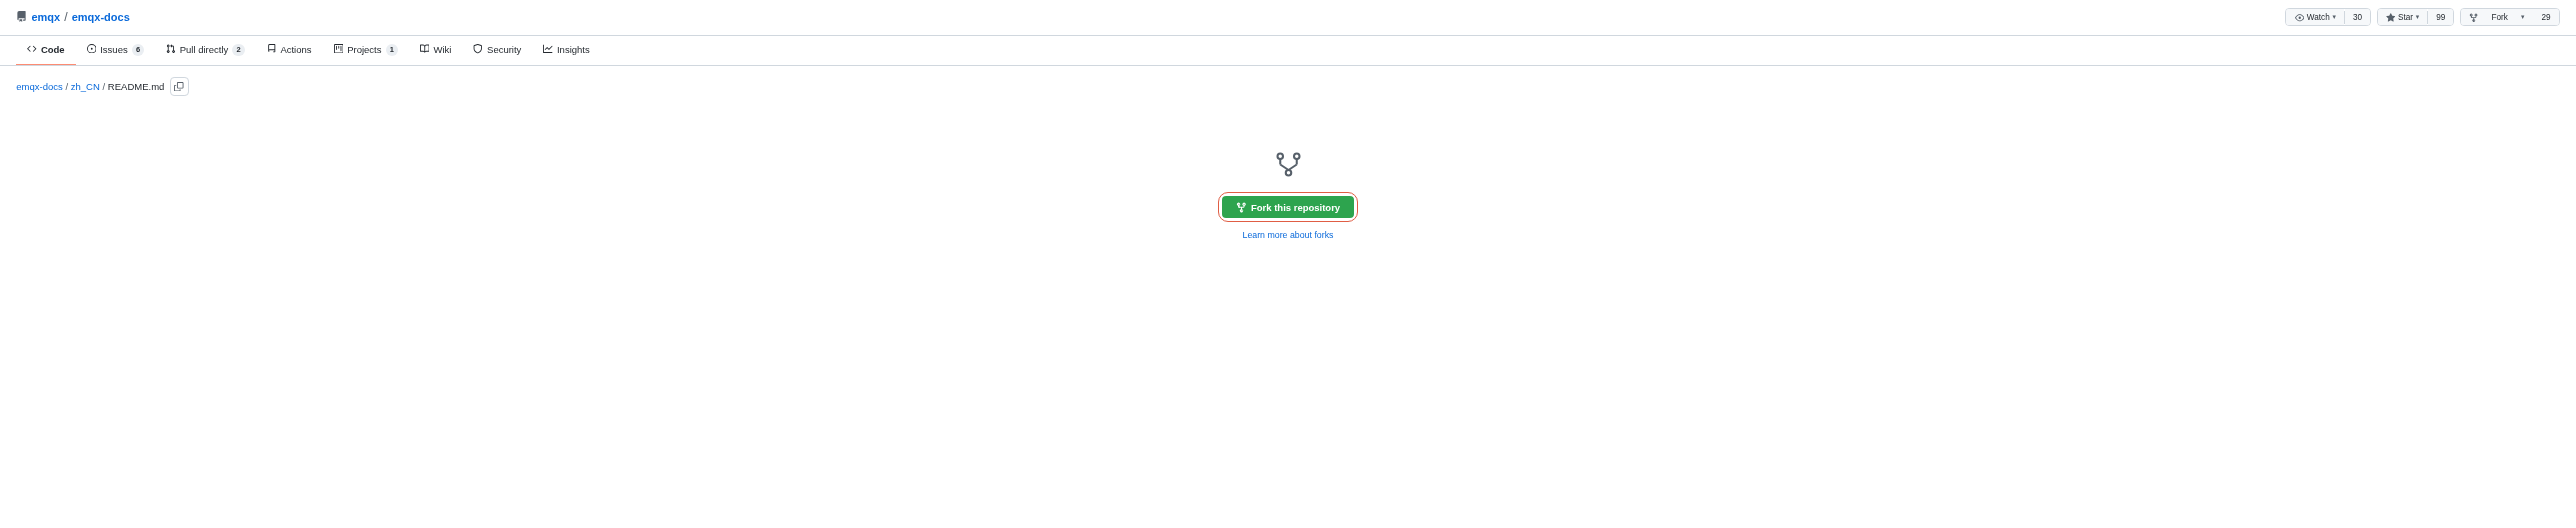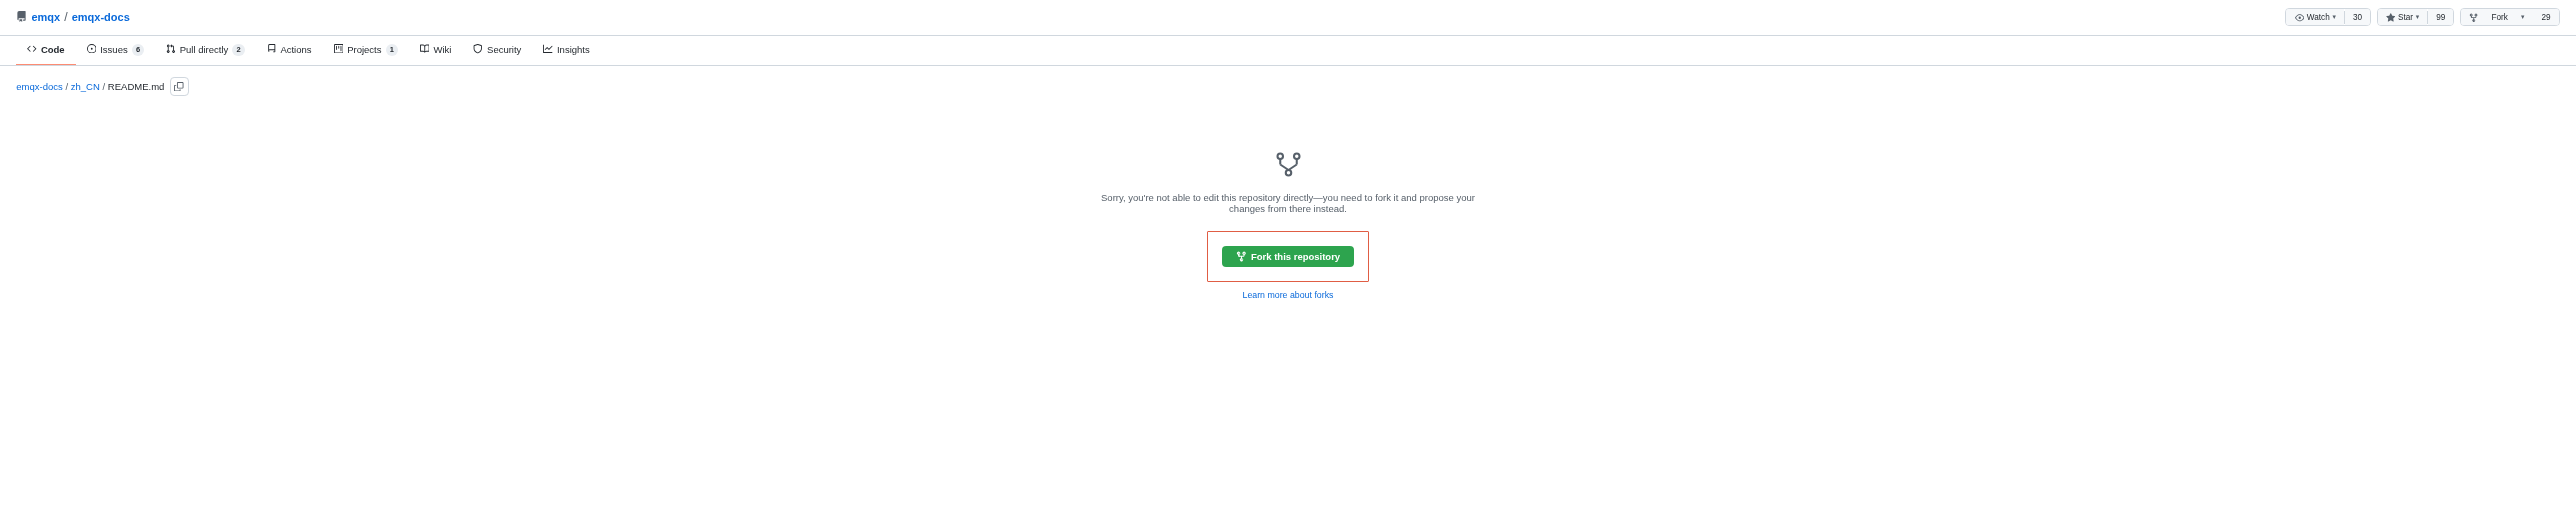--- a/index.html
+++ b/index.html
@@ -147,22 +147,22 @@
       margin-bottom: 5.4px;
     }
     .fork-description {
       font-size: 9.5px;
       color: #57606a;
       max-width: 408px;
       margin-bottom: 16.3px;
     }
     .fork-btn-wrapper {
       border: 1.4px solid #e05d44;
-      border-radius: 1px;
-      padding: 14px;
+      border-radius: 10px;
+      padding: 3px;
       margin-bottom: 8.2px;
     }
     .fork-this-btn {
       display: flex;
       align-items: center;
       gap: 4.1px;
       padding: 5.4px 13.6px;
       background: #2da44e;
       color: #fff;
       border: none;
@@ -339,21 +339,20 @@
   <svg class="fork-svg" viewBox="0 0 24 24" fill="none" stroke="#57606a" stroke-width="1.5">
     <circle cx="6" cy="6" r="2"></circle>
     <circle cx="18" cy="6" r="2"></circle>
     <circle cx="12" cy="18" r="2"></circle>
     <line x1="6" y1="8" x2="6" y2="12"></line>
     <line x1="18" y1="8" x2="18" y2="12"></line>
     <line x1="6" y1="12" x2="12" y2="16"></line>
     <line x1="18" y1="12" x2="12" y2="16"></line>
   </svg>
 
-  <p class="fork-description">Sorry, you're not able to edit this repository directly—you need to fork it and propose your changes from there instead.</p>
 
   <div class="fork-btn-wrapper">
     <button class="fork-this-btn">
       <svg class="fork-btn-svg" viewBox="0 0 16 16">
         <path fill-rule="evenodd" d="M5 5.372v.878c0 .414.336.75.75.75h4.5a.75.75 0 00.75-.75v-.878a2.25 2.25 0 111.5 0v.878a2.25 2.25 0 01-2.25 2.25h-1.5v2.128a2.251 2.251 0 11-1.5 0V8.5h-1.5A2.25 2.25 0 013 6.25v-.878a2.25 2.25 0 111.5 0zM5 3.25a.75.75 0 10-1.5 0 .75.75 0 001.5 0zm6.75.75a.75.75 0 100-1.5.75.75 0 000 1.5zm-3 8.75a.75.75 0 100-1.5.75.75 0 000 1.5z"></path>
       </svg>
       <span>Fork this repository</span>
     </button>
   </div>
 

